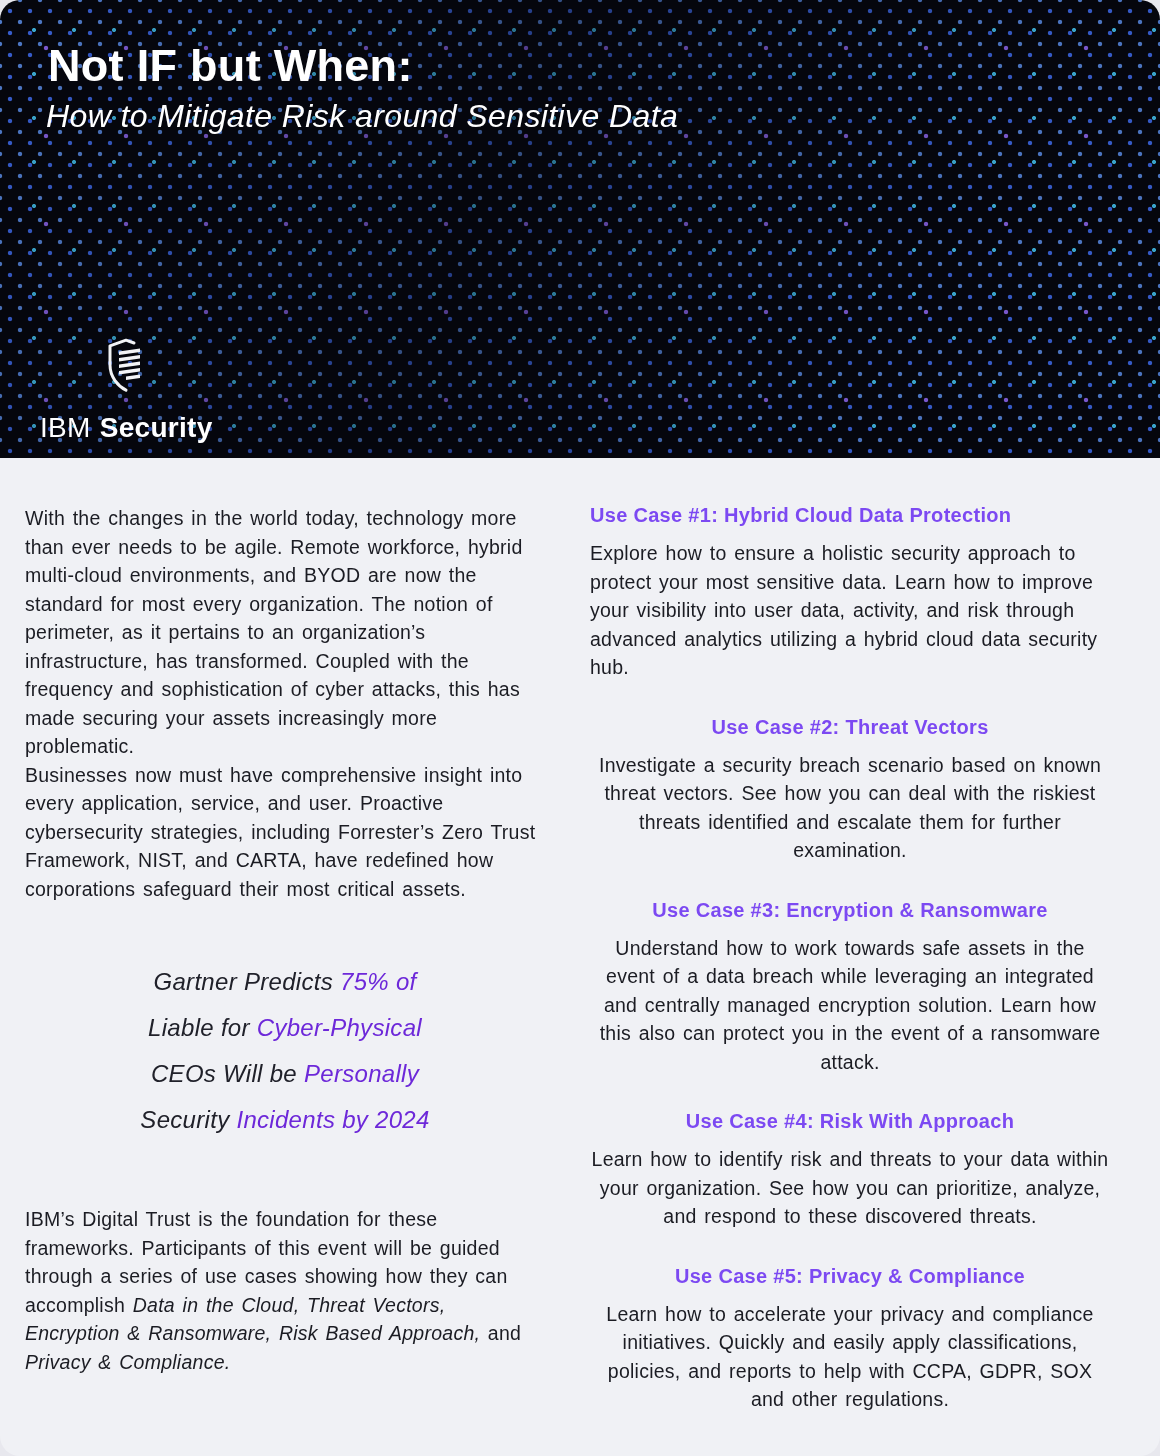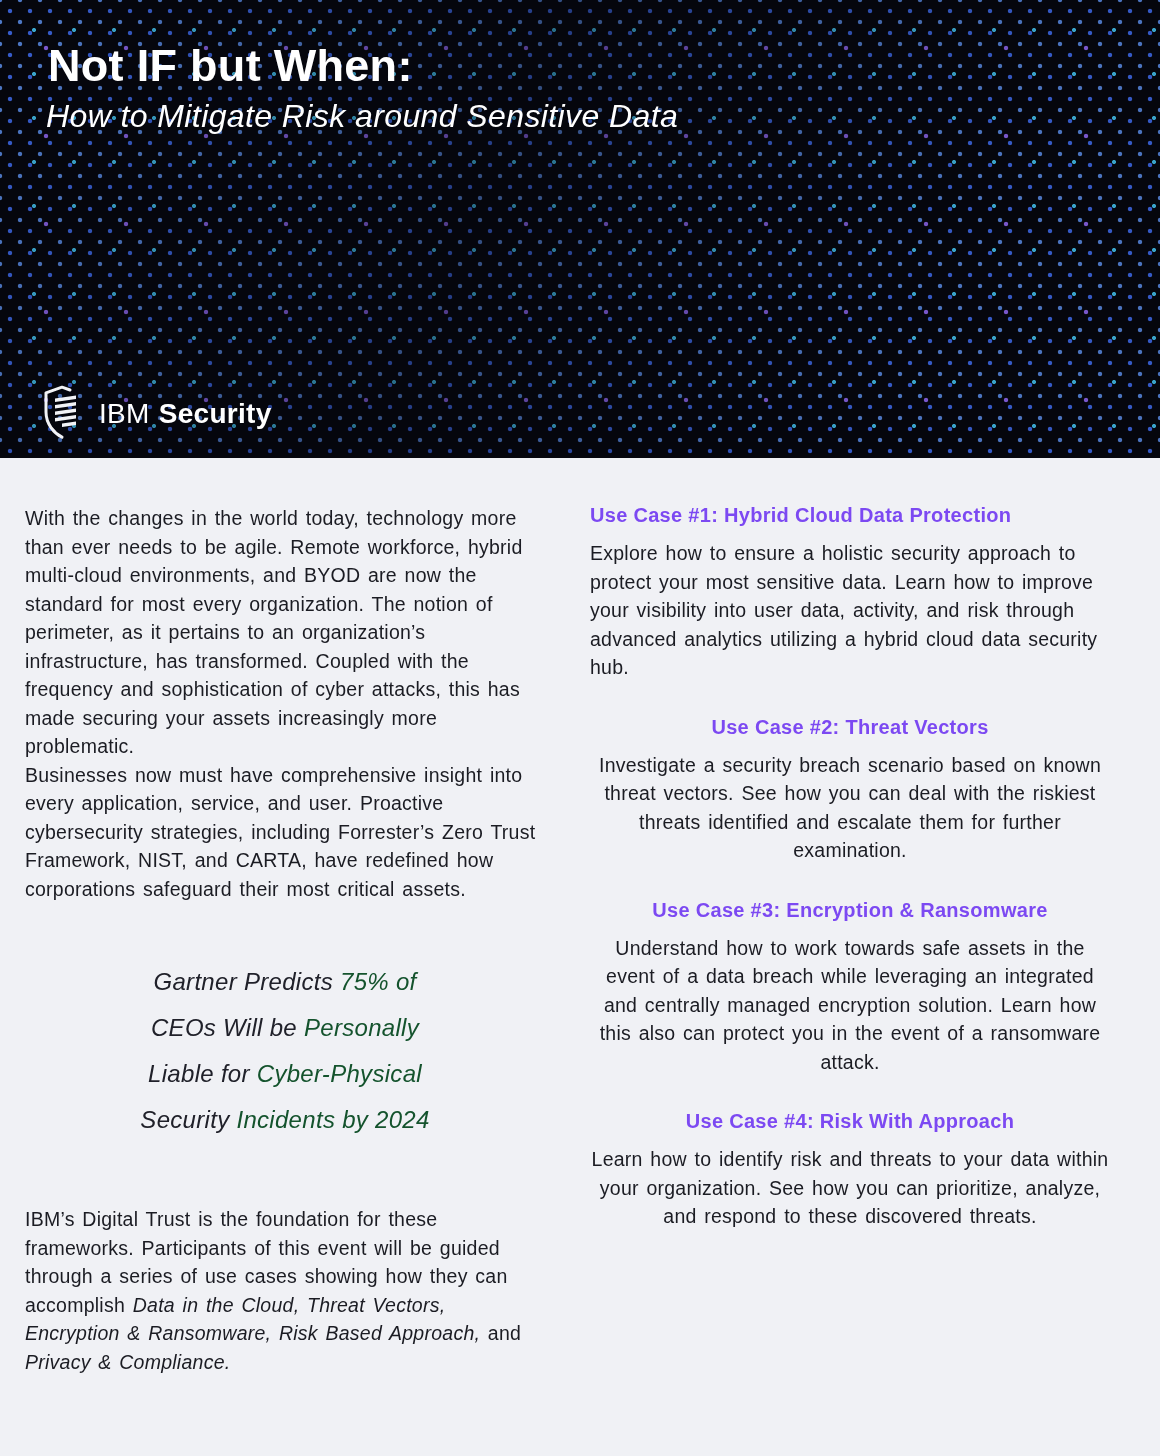--- a/index.html
+++ b/index.html
@@ -4,20 +4,21 @@
 <style>
   * { margin:0; padding:0; box-sizing:border-box; }
   html,body { background:#e8e8ee; }
   .page {
     position:relative;
     width:1160px; height:1456px;
     background:#f0f1f5;
     font-family:"Liberation Sans", sans-serif;
     overflow:hidden;
     margin:0 auto;
+    border-radius:20px;
   }
   
   .hero {
     position:relative;
     width:100%; height:458px;
     background-color:#05060d;
     background-image:
       radial-gradient(circle, rgba(140,100,235,0.9) 1.8px, transparent 2.6px),
       radial-gradient(circle, rgba(70,200,245,0.85) 1.6px, transparent 2.4px),
       radial-gradient(circle, rgba(58,98,216,0.95) 1.8px, transparent 2.6px),
@@ -38,21 +39,21 @@
   }
   .hero-subtitle {
     position:absolute; z-index:2;
     left:46px; top:98px;
     color:#ffffff; font-size:32px; font-weight:400; font-style:italic; letter-spacing:0.4px;
     white-space:nowrap;
   }
   .logo {
     position:absolute; z-index:2;
     left:40px; bottom:14px;
-    display:flex; align-items:center; gap:15px;
+    display:flex; align-items:center; gap:15px;flex-direction:column;
   }
   .logo-text { color:#ffffff; font-size:28px; letter-spacing:0.3px; white-space:nowrap; }
   .logo-text .brand { font-weight:400; }
   .logo-text .product { font-weight:700; margin-left:9px; }
   
   .content {
     display:flex;
     padding:46px 25px 0 25px;
     gap:45px;
     color:#191a20;
@@ -65,21 +66,21 @@
   }
   .p-gap { }
   .quote {
     margin-top:56px;
     text-align:center;
     font-style:italic;
     font-size:24px; line-height:46px;
     letter-spacing:0.3px;
   }
   .quote .dark { color:#20212a; }
-  .quote .purple { color:#14532d; }
+  .quote .purple { color:#6d28d9; }
   .frameworks { margin-top:62px; }
   .frameworks .it { font-style:italic; }
   
   .use-case + .use-case { margin-top:34px;text-align:center; }
   .uc-heading {
     font-size:20px; font-weight:700;
     color:#7c49f2;
     letter-spacing:0.3px;
     margin-bottom:12px;
   }
@@ -112,22 +113,22 @@
   </div>
 
   <div class="content">
 
     <div class="col">
       <p class="body-text">With the changes in the world today, technology more than ever needs to be agile. Remote workforce, hybrid multi-cloud environments, and BYOD are now the standard for most every organization. The notion of perimeter, as it pertains to an organization’s infrastructure, has transformed. Coupled with the frequency and sophistication of cyber attacks, this has made securing your assets increasingly more problematic.</p>
       <p class="body-text p-gap">Businesses now must have comprehensive insight into every application, service, and user. Proactive cybersecurity strategies, including Forrester’s Zero Trust Framework, NIST, and CARTA, have redefined how corporations safeguard their most critical assets.</p>
 
       <div class="quote">
         <div class="quote-line"><span class="dark">Gartner Predicts </span><span class="purple">75% of</span></div>
+        <div class="quote-line"><span class="dark">Liable for </span><span class="purple">Cyber-Physical</span></div>
         <div class="quote-line"><span class="dark">CEOs Will be </span><span class="purple">Personally</span></div>
-        <div class="quote-line"><span class="dark">Liable for </span><span class="purple">Cyber-Physical</span></div>
         <div class="quote-line"><span class="dark">Security </span><span class="purple">Incidents by 2024</span></div>
       </div>
 
       <p class="body-text frameworks"><span>IBM’s Digital Trust is the foundation for these frameworks. Participants of this event will be guided through a series of use cases showing how they can accomplish </span><span class="it">Data in the Cloud, Threat Vectors, Encryption &amp; Ransomware, Risk Based Approach,</span><span> and </span><span class="it">Privacy &amp; Compliance.</span></p>
     </div>
 
     <div class="col">
 
       <div class="use-case">
         <div class="uc-heading">Use Case #1: Hybrid Cloud Data Protection</div>
@@ -142,16 +143,20 @@
       <div class="use-case">
         <div class="uc-heading">Use Case #3: Encryption &amp; Ransomware</div>
         <p class="body-text">Understand how to work towards safe assets in the event of a data breach while leveraging an integrated and centrally managed encryption solution. Learn how this also can protect you in the event of a ransomware attack.</p>
       </div>
 
       <div class="use-case">
         <div class="uc-heading">Use Case #4: Risk With Approach</div>
         <p class="body-text">Learn how to identify risk and threats to your data within your organization. See how you can prioritize, analyze, and respond to these discovered threats.</p>
       </div>
 
+      <div class="use-case">
+        <div class="uc-heading">Use Case #5: Privacy &amp; Compliance</div>
+        <p class="body-text">Learn how to accelerate your privacy and compliance initiatives. Quickly and easily apply classifications, policies, and reports to help with CCPA, GDPR, SOX and other regulations.</p>
+      </div>
 
     </div>
   </div>
 </div>
 
 </body></html>

